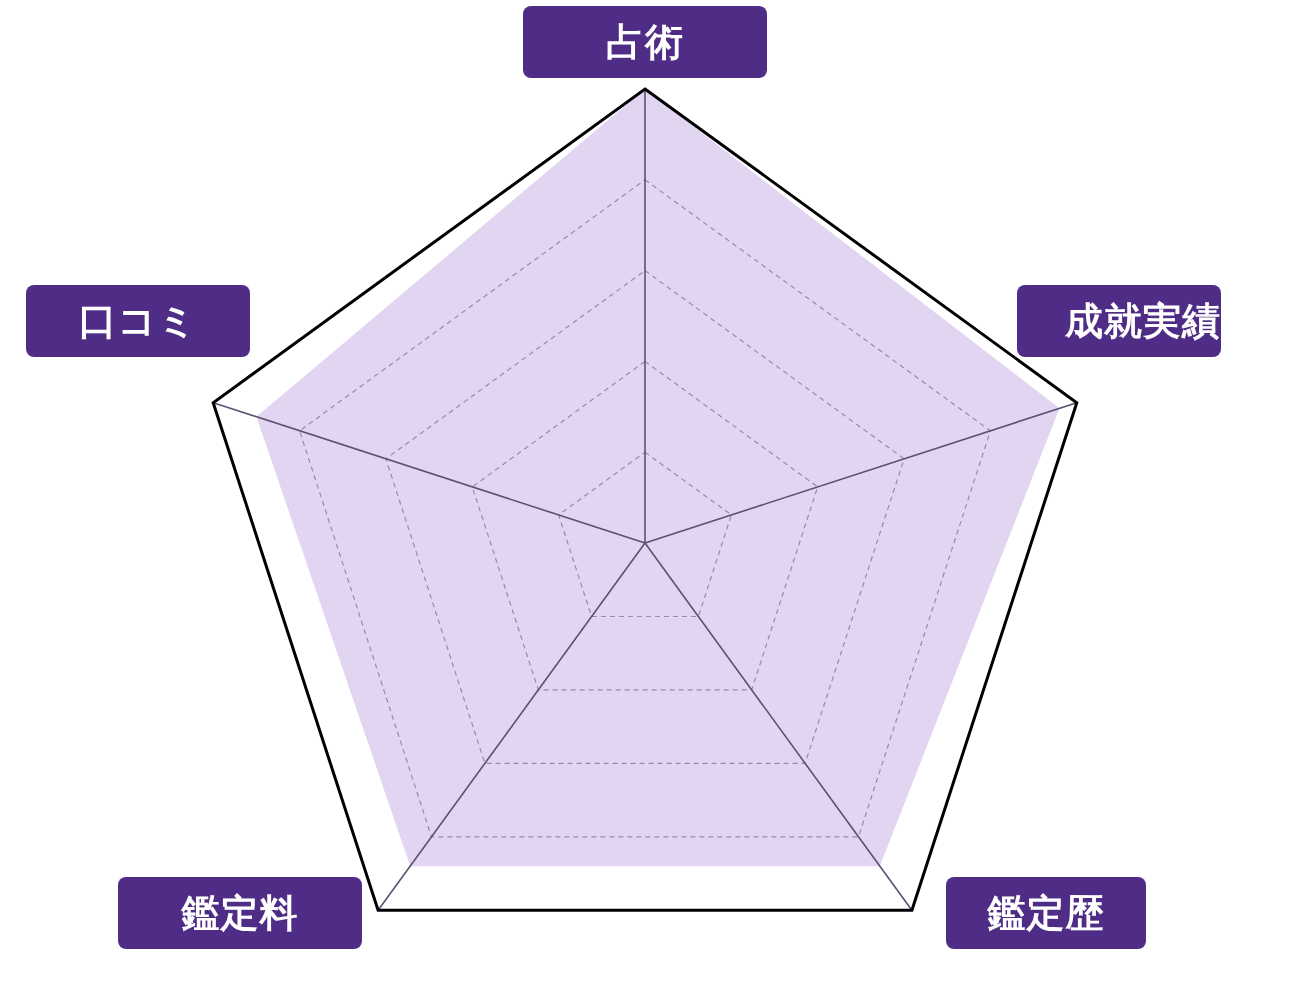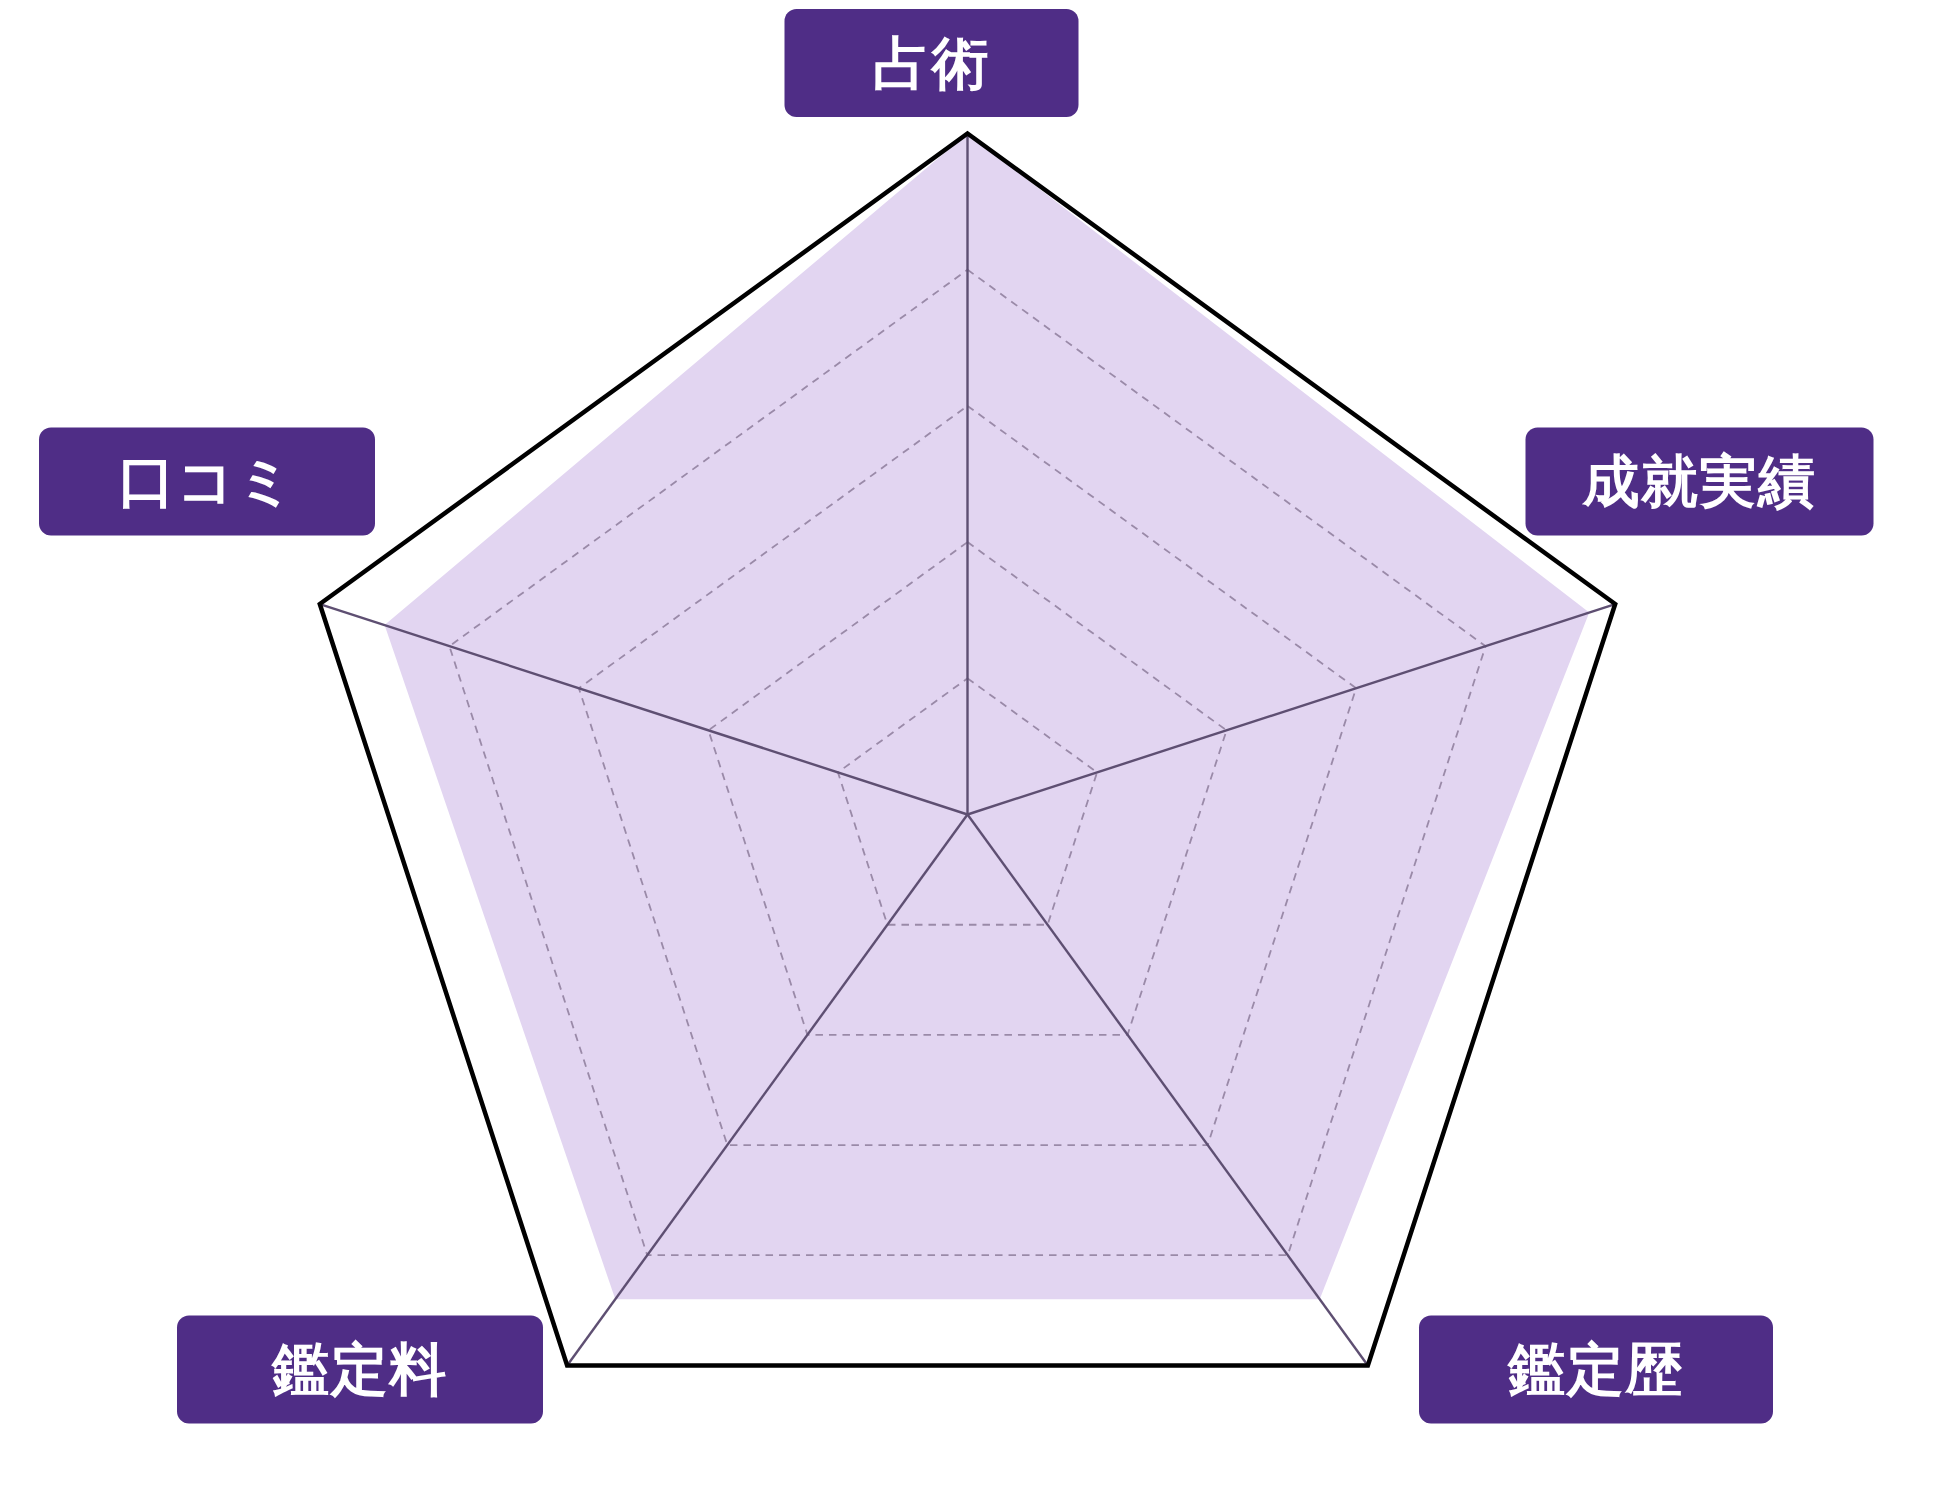--- a/index.html
+++ b/index.html
@@ -52,17 +52,17 @@
       <line x1="645" y1="543" x2="1076.8" y2="402.7" stroke="#5e4f72" stroke-width="1.6"></line>
       <line x1="645" y1="543" x2="911.9" y2="910.3" stroke="#5e4f72" stroke-width="1.6"></line>
       <line x1="645" y1="543" x2="378.1" y2="910.3" stroke="#5e4f72" stroke-width="1.6"></line>
       <line x1="645" y1="543" x2="213.2" y2="402.7" stroke="#5e4f72" stroke-width="1.6"></line>
     </g>
   <g id="outline-layer">
       <polygon points="645.0,89.0 1076.8,402.7 911.9,910.3 378.1,910.3 213.2,402.7" fill="none" stroke="#000000" stroke-width="3" stroke-linejoin="miter"></polygon>
     </g>
 </svg>
 
-<div class="axis-label" style="left:523px; top:6px; width:196px;">占術</div>
-<div class="axis-label" style="left:1017px; top:285px; width:232px;">成就実績</div>
+<div class="axis-label" style="left:523px; top:6px; width:244px;">占術</div>
+<div class="axis-label" style="left:1017px; top:285px; width:204px;text-align:right;">成就実績</div>
 <div class="axis-label" style="left:26px; top:285px; width:224px;">口コミ</div>
 <div class="axis-label" style="left:118px; top:877px; width:244px;">鑑定料</div>
-<div class="axis-label" style="left:946px; top:877px; width:236px;">鑑定歴</div>
+<div class="axis-label" style="left:946px; top:877px; width:200px;">鑑定歴</div>
 
 </body></html>

